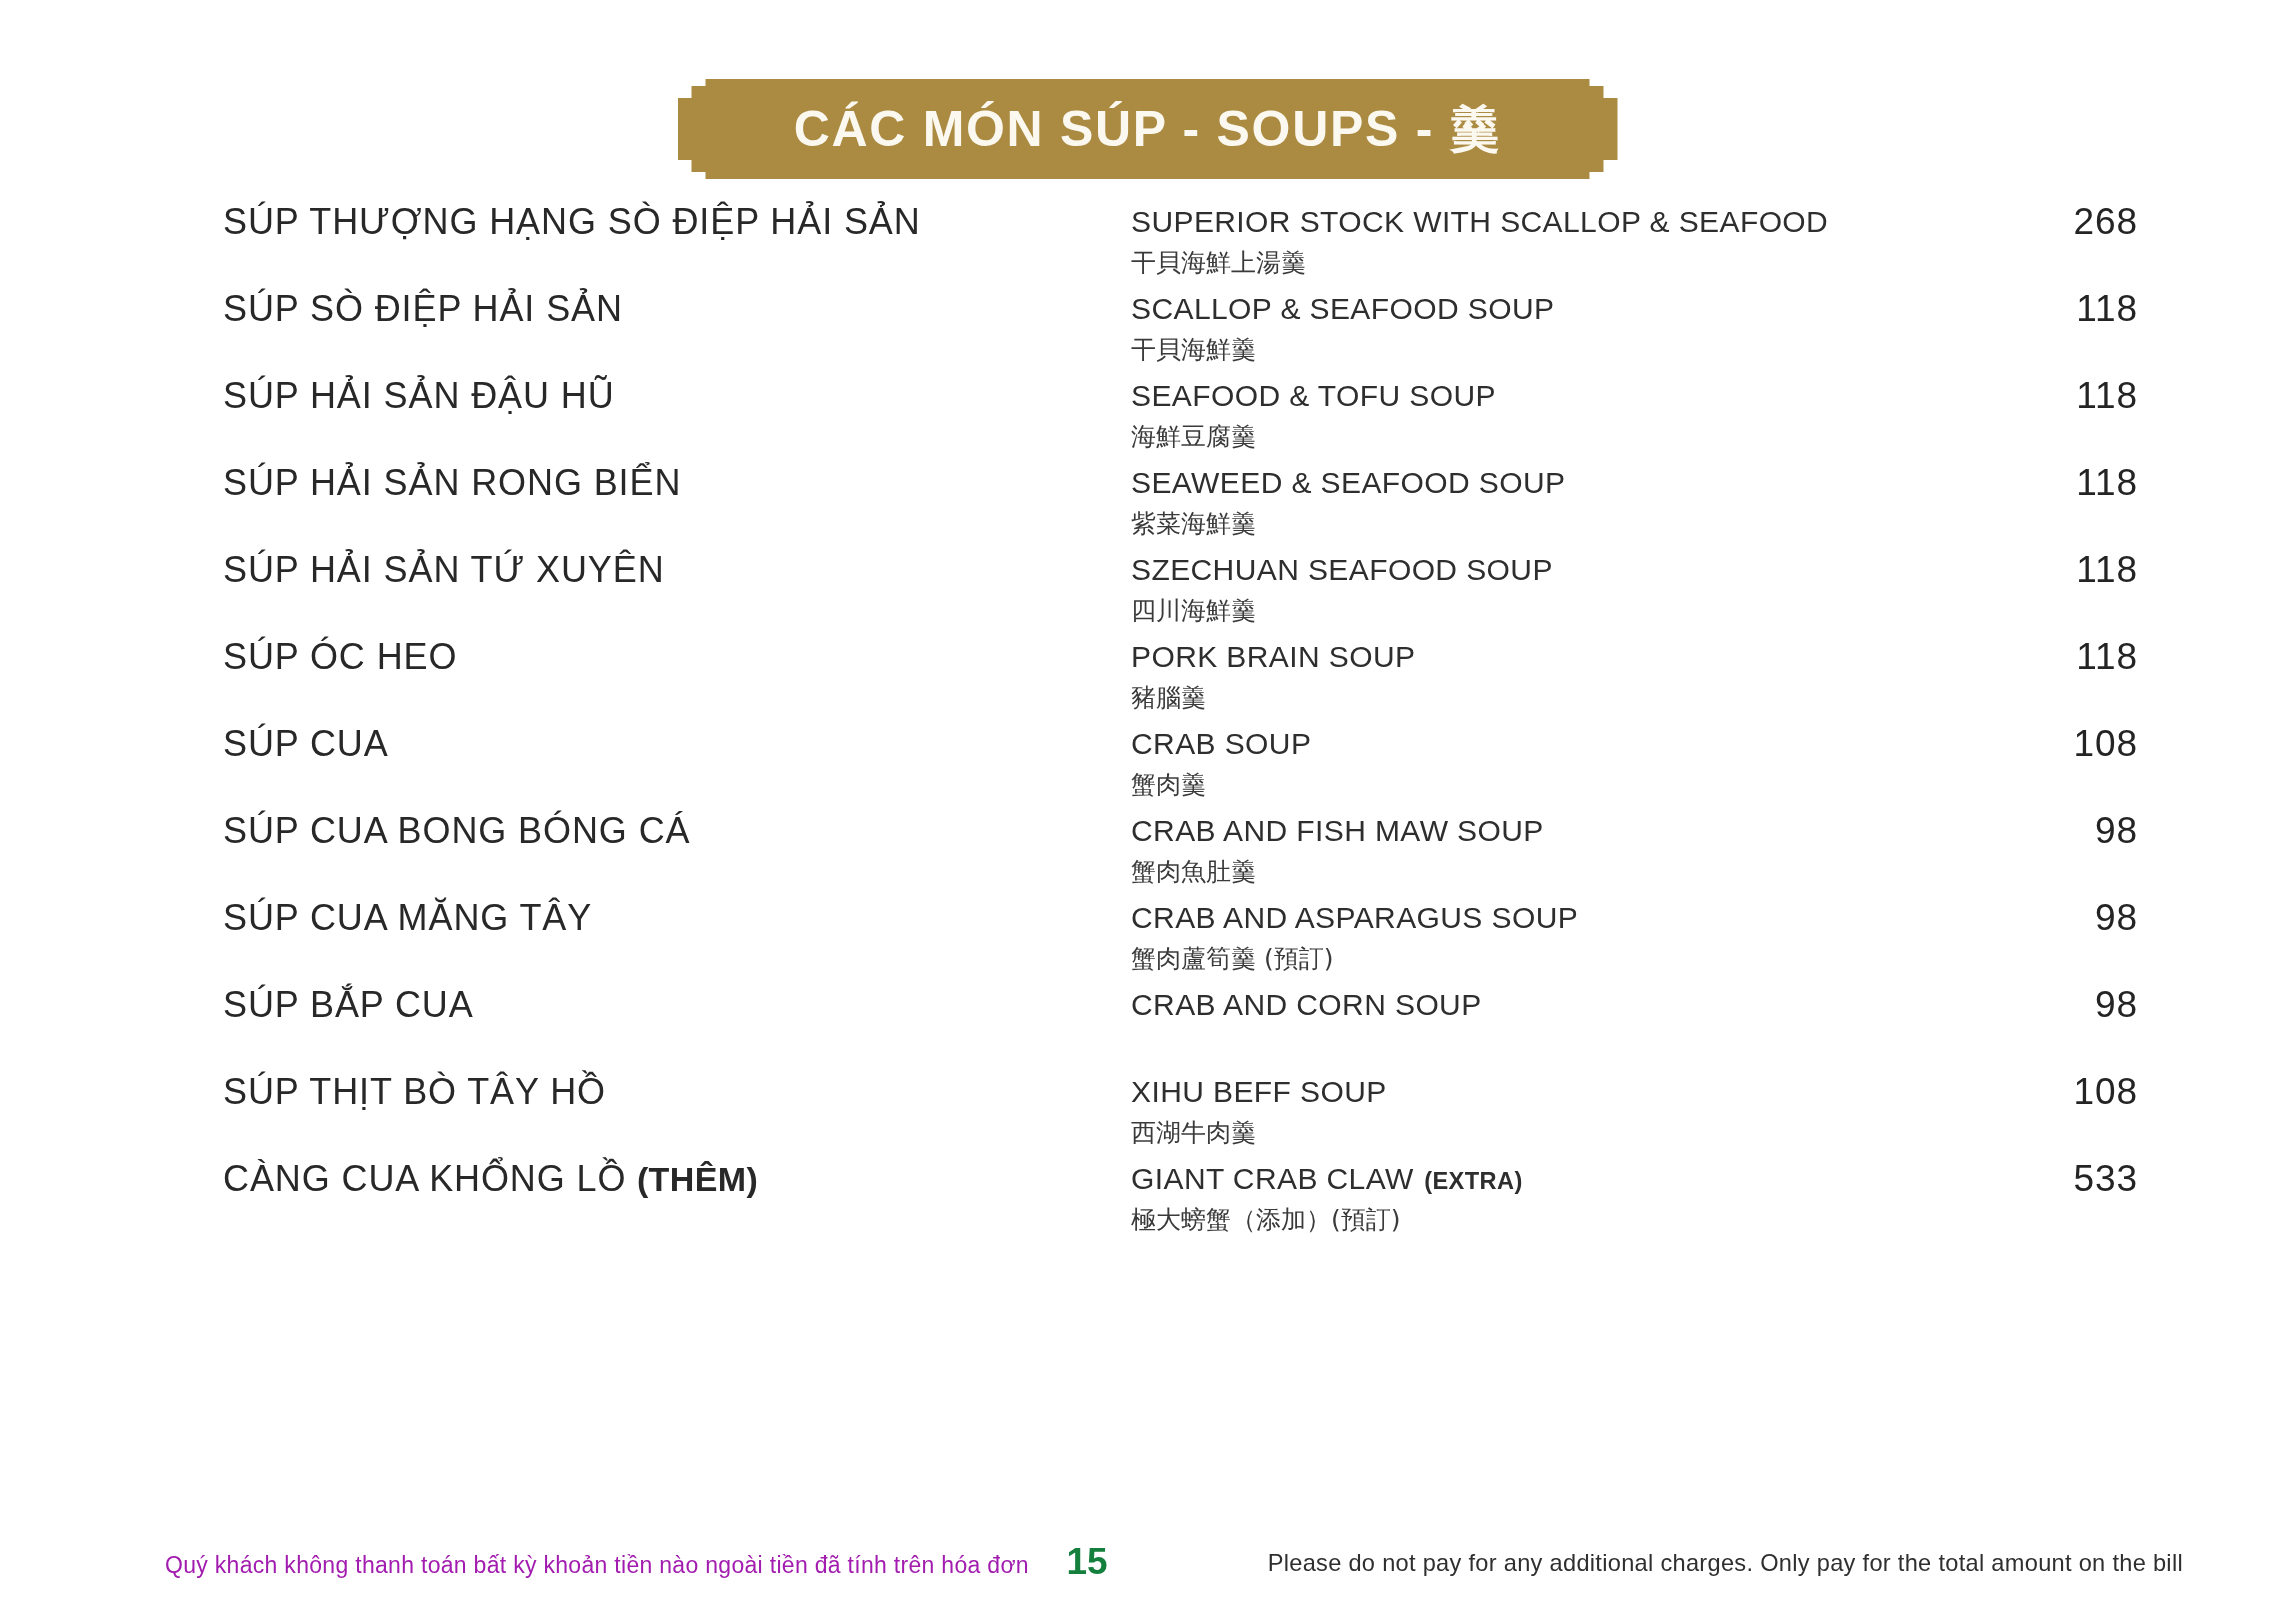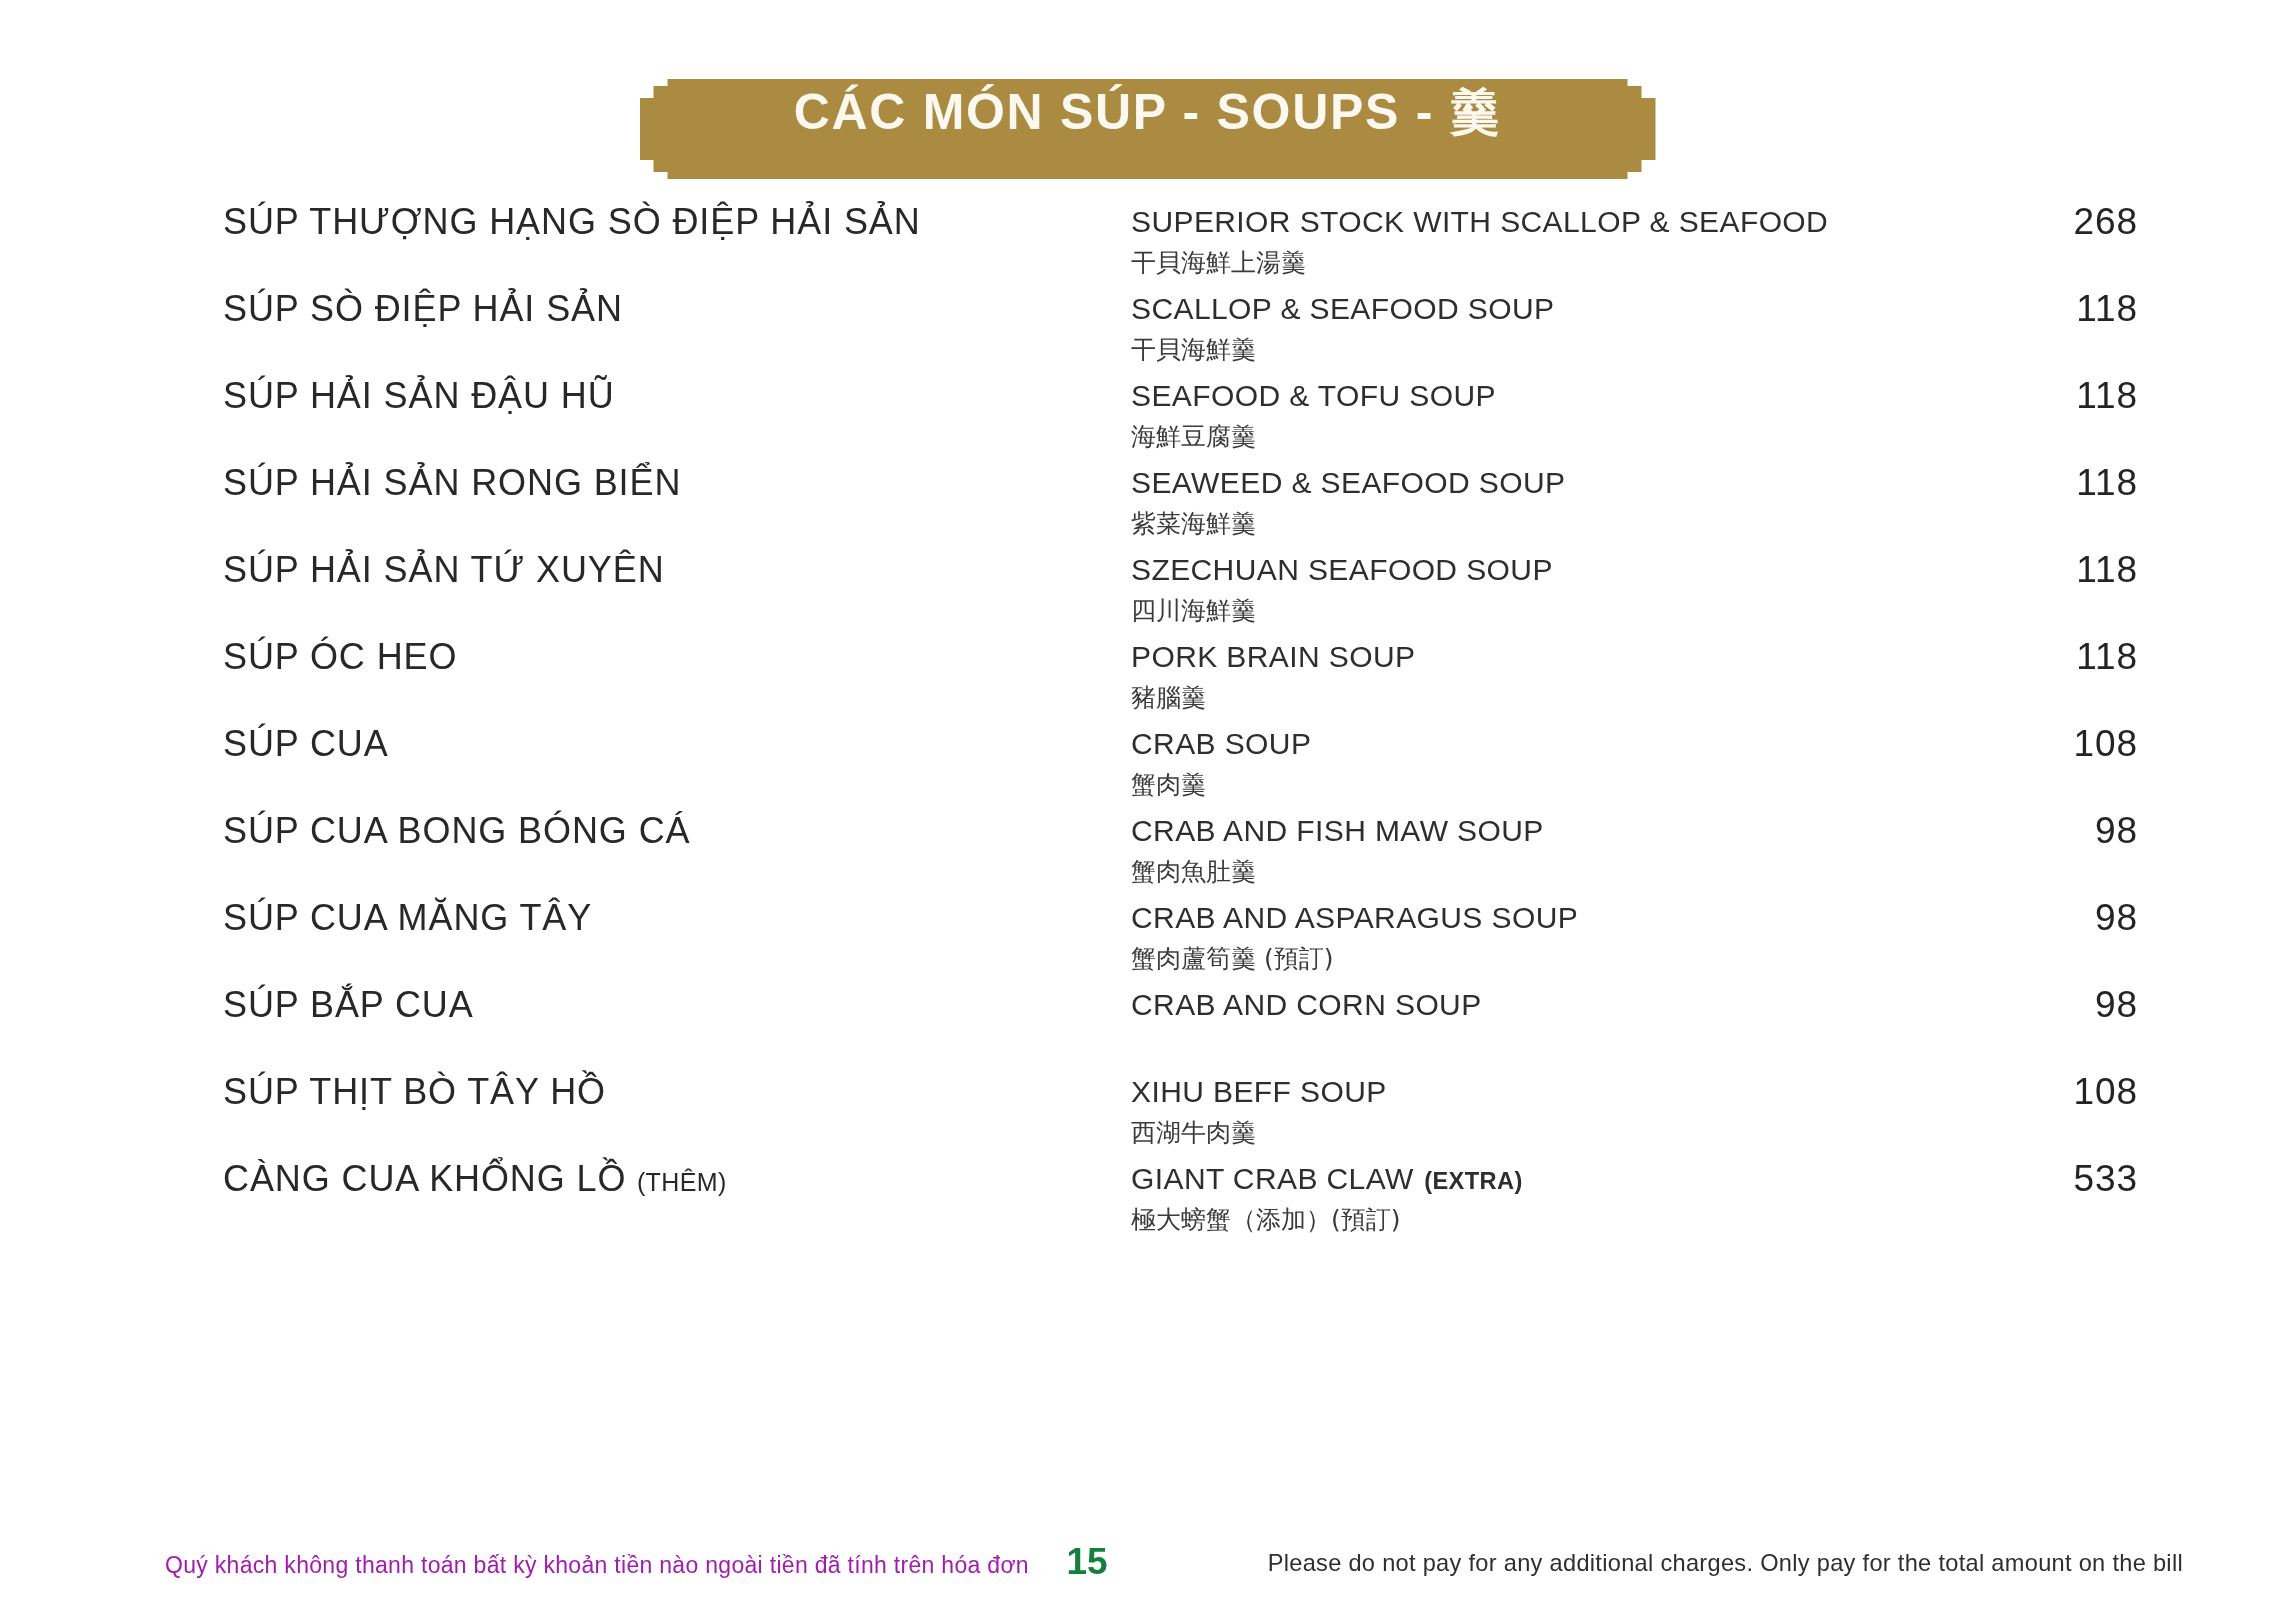--- a/index.html
+++ b/index.html
@@ -16,24 +16,25 @@
     inset: 0;
     background: #ffffff;
   }
 
   
   .banner {
     position: absolute;
     left: 50%;
     top: 79px;
     transform: translateX(-50%);
-    width: 1016px;
+    width: 940px;
     height: 100px;
     background: #ab8a41;
     display: flex;
+    align-items: center;
     justify-content: center;
     clip-path: polygon(
       0 19px, 14px 19px, 14px 7px, 28px 7px, 28px 0,
       calc(100% - 28px) 0, calc(100% - 28px) 7px, calc(100% - 14px) 7px, calc(100% - 14px) 19px, 100% 19px,
       100% calc(100% - 19px), calc(100% - 14px) calc(100% - 19px), calc(100% - 14px) calc(100% - 7px), calc(100% - 28px) calc(100% - 7px), calc(100% - 28px) 100%,
       28px 100%, 28px calc(100% - 7px), 14px calc(100% - 7px), 14px calc(100% - 19px), 0 calc(100% - 19px)
     );
   }
   .banner span {
     color: #fbf8ef;
@@ -58,22 +59,22 @@
   }
   .vn {
     font-size: 36px;
     font-weight: 500;
     color: #282828;
     letter-spacing: 0.9px;
     padding-top: 5.2px;
     white-space: nowrap;
   }
   .vn .note {
-    font-size: 25px;
-    font-weight: 400;
+    font-size: 34px;
+    font-weight: 700;
     letter-spacing: 0.4px;
   }
   .mid { padding-top: 8.7px; }
   .en {
     font-size: 30px;
     font-weight: 400;
     color: #2e2e2e;
     letter-spacing: 0.4px;
     white-space: nowrap;
   }

